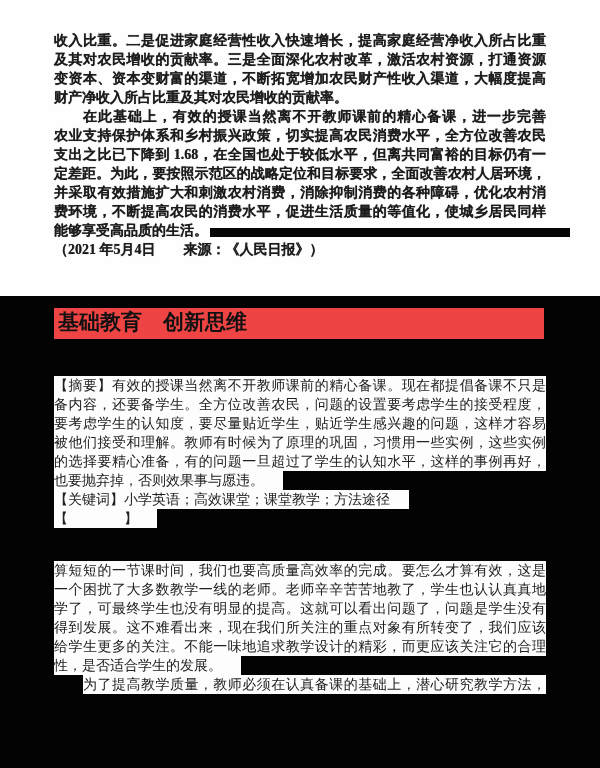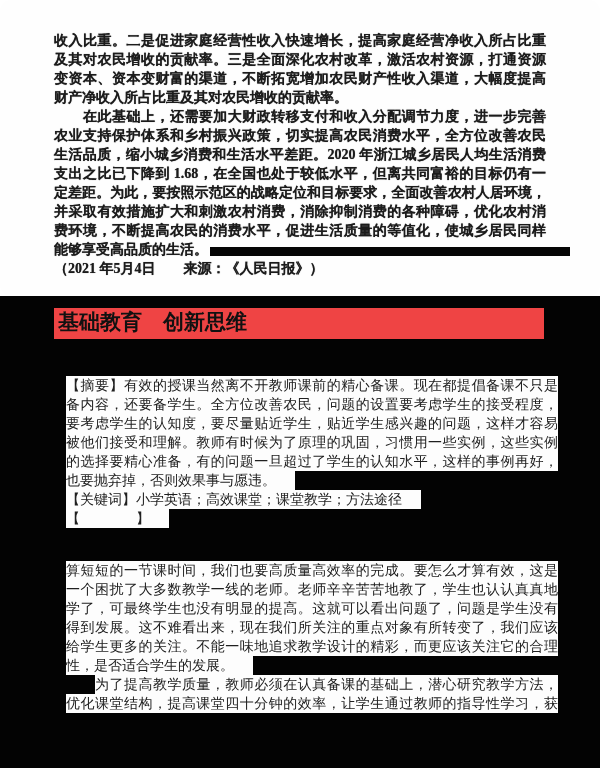--- a/index.html
+++ b/index.html
@@ -48,21 +48,21 @@
     box-sizing: border-box;
     margin-left: 54px; width: 490px; height: 31px;
     background: #ef4444;
     font-size: 21px; font-weight: bold; line-height: 29px;
     padding-left: 4px; color: #111;
     white-space: nowrap;
   }
   .head-gap { height: 37px; }
   .mid-gap  { height: 33px; }
   .block { margin-left: 54px; width: 492px; }
-  .dark .line { height: 19px; line-height: 19px; width: 492px; margin-left: 12px; }
+  .dark .line { height: 19px; line-height: 19px; width: 492px; }
   .dark .strip {
     display: block; height: 19px; background: #fdfdfd;
     text-align: justify; text-align-last: justify;
   }
   .dark .line.indent .strip { margin-left: 29px; }
   .dark .line.short .strip {
     display: inline-block; width: auto; padding-right: 19px;
     text-align: left; text-align-last: left;
     white-space: nowrap;
   }
@@ -71,23 +71,22 @@
 <body>
 
 <div class="page">
 
   <section class="top">
     <div id="top-lines">
         <div class="line full">收入比重。二是促进家庭经营性收入快速增长，提高家庭经营净收入所占比重</div>
         <div class="line full">及其对农民增收的贡献率。三是全面深化农村改革，激活农村资源，打通资源</div>
         <div class="line full">变资本、资本变财富的渠道，不断拓宽增加农民财产性收入渠道，大幅度提高</div>
         <div class="line short">财产净收入所占比重及其对农民增收的贡献率。</div>
-        <div class="line indent">在此基础上，还需要加大财政转移支付和收入分配调节力度，进一步完善</div>
+        <div class="line indent">在此基础上，有效的授课当然离不开教师课前的精心备课，进一步完善</div>
         <div class="line full">农业支持保护体系和乡村振兴政策，切实提高农民消费水平，全方位改善农民</div>
-        <div class="line full">生活品质，缩小城乡消费和生活水平差距。2020 年浙江城乡居民人均生活消费</div>
         <div class="line full">支出之比已下降到 1.68，在全国也处于较低水平，但离共同富裕的目标仍有一</div>
         <div class="line full">定差距。为此，要按照示范区的战略定位和目标要求，全面改善农村人居环境，</div>
         <div class="line full">并采取有效措施扩大和刺激农村消费，消除抑制消费的各种障碍，优化农村消</div>
         <div class="line full">费环境，不断提高农民的消费水平，促进生活质量的等值化，使城乡居民同样</div>
         <div class="line centerbar">
           <span class="txt">能够享受高品质的生活。</span>
           <span class="bar"></span>
         </div>
         <div class="line short">（2021 年5月4日　　来源：《人民日报》）</div>
       </div>
@@ -141,19 +140,16 @@
         </div>
         <div class="line full">
           <span class="strip">给学生更多的关注。不能一味地追求教学设计的精彩，而更应该关注它的合理</span>
         </div>
         <div class="line short"><span class="strip">性，是否适合学生的发展。</span></div>
       </div>
     <div class="block" id="body2-lines">
         <div class="line indent">
           <span class="strip">为了提高教学质量，教师必须在认真备课的基础上，潜心研究教学方法，</span>
         </div>
-        <div class="line full">
-          <span class="strip">优化课堂结构，提高课堂四十分钟的效率，让学生通过教师的指导性学习，获</span>
-        </div>
       </div>
   </section>
 
 </div>
 
 </body></html>

